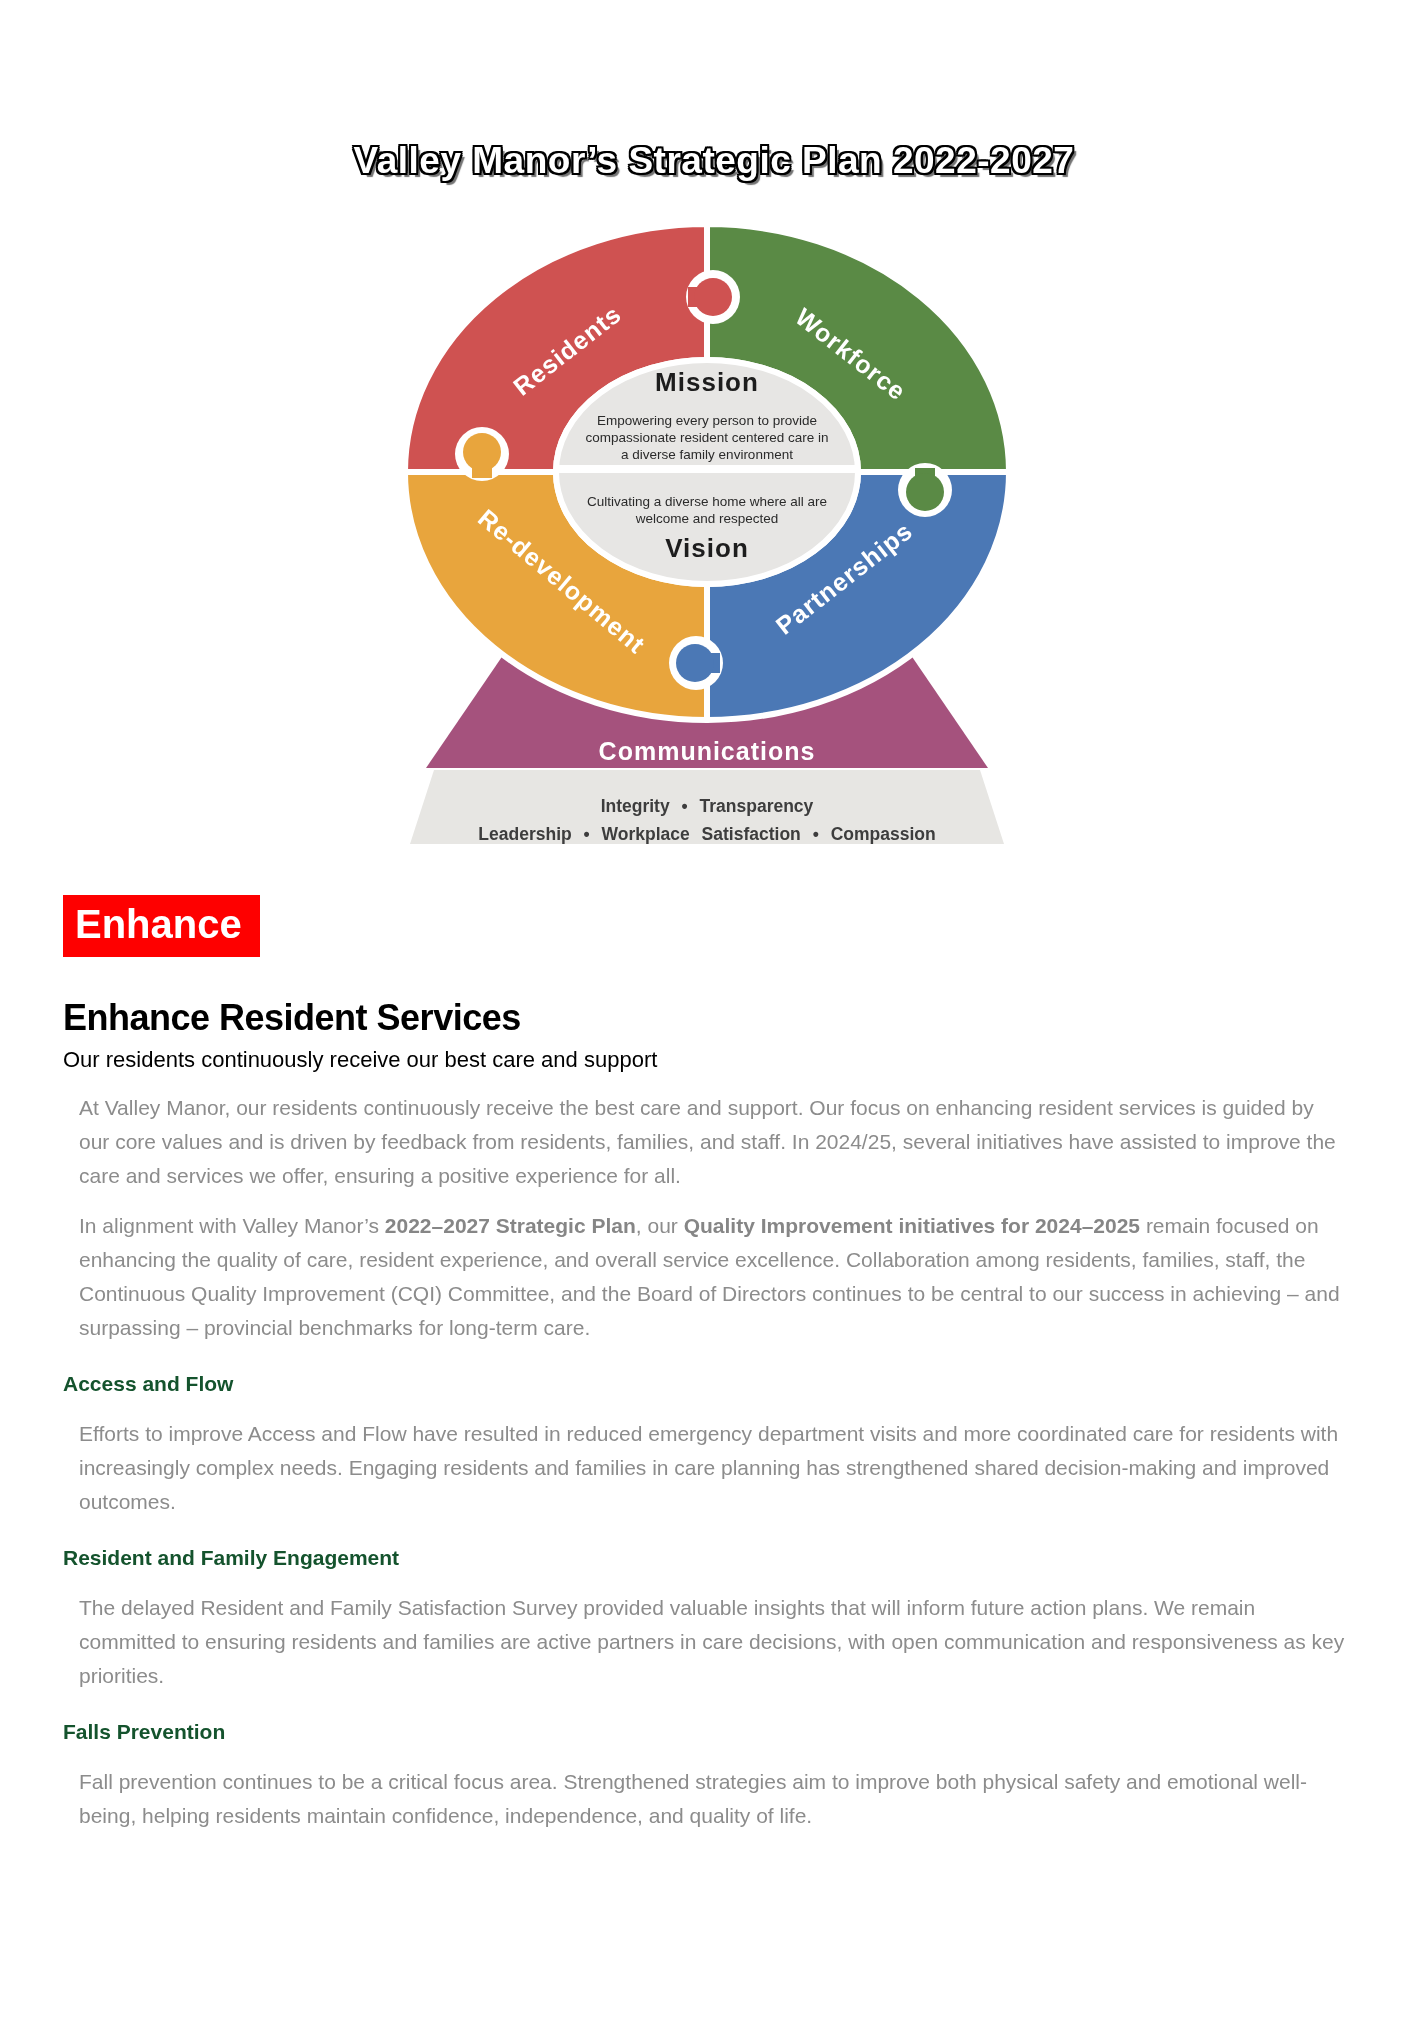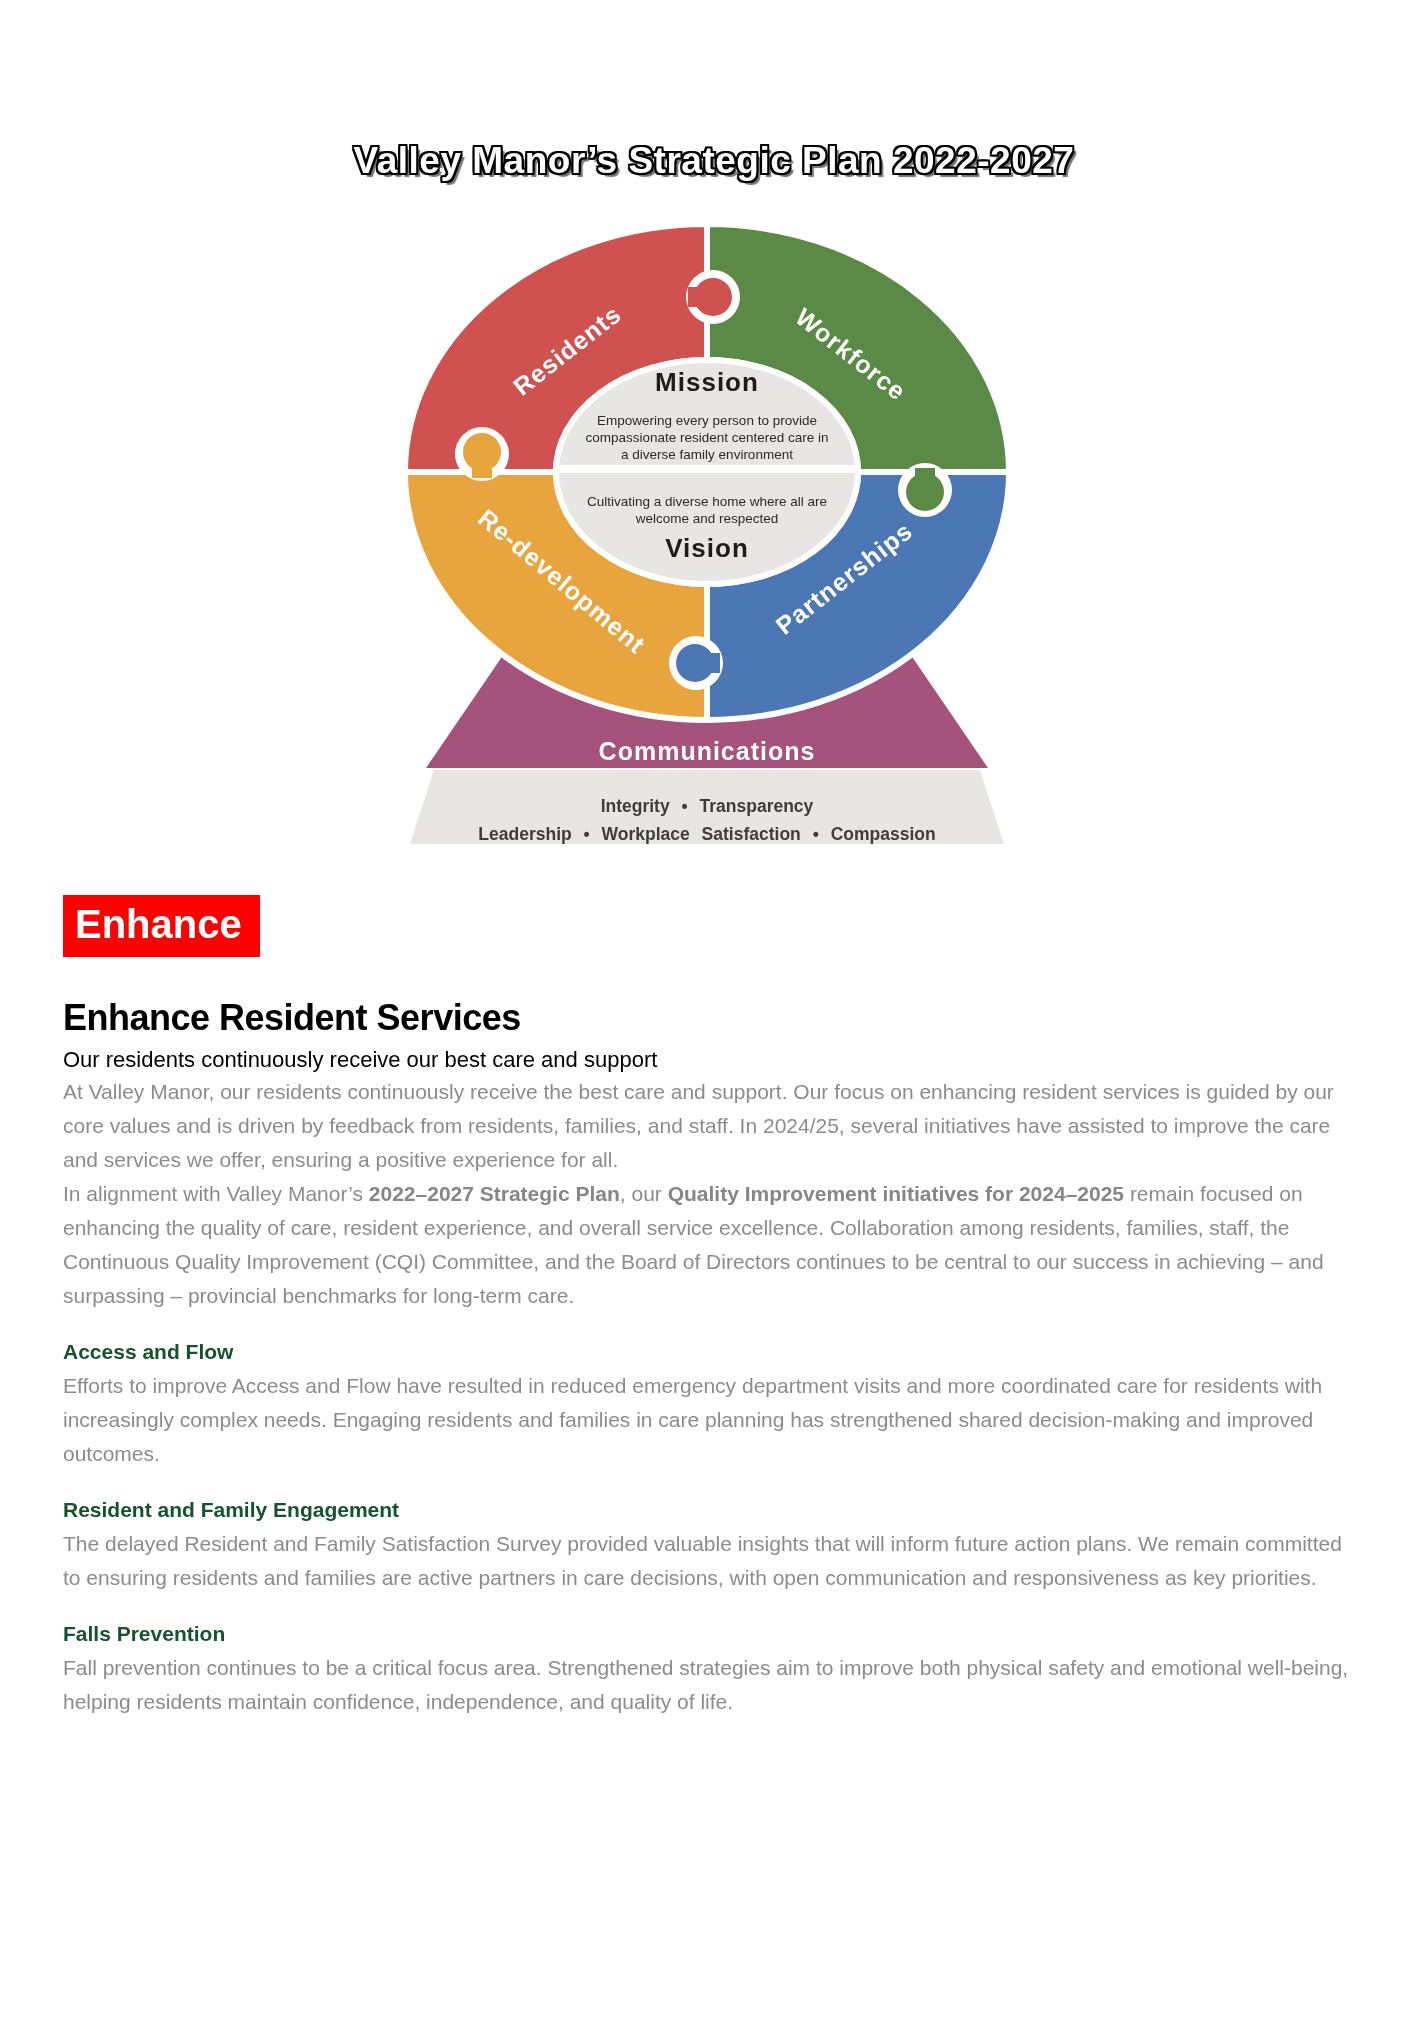--- a/index.html
+++ b/index.html
@@ -29,21 +29,21 @@
   .section-tag{
     display:inline-block;margin:48px 0 0 63px;background:#fe0000;color:#fff;
     font-size:40px;font-weight:bold;line-height:48px;padding:5px 18px 9px 12px;
   }
   .article-heading{
     margin:40px 0 0 63px;font-size:36px;line-height:42px;font-weight:bold;
     color:#000;letter-spacing:-.5px;
   }
   .article-subheading{margin:6px 0 0 63px;font-size:22px;line-height:30px;font-weight:normal;color:#000;}
   .copy{margin:0 63px;width:1302px;font-size:21px;line-height:34px;color:#8c8c8c;}
-  .copy p{margin:0;}
+  .copy p{margin:16px;}
   .intro{margin-top:32px;}
   .alignment{margin-top:44px;}
   .copy strong{font-weight:bold;color:#868686;}
   .copy-section{margin-top:22px;}
   .copy-section h3{margin:0;font-size:21px;line-height:34px;font-weight:bold;color:#14532d;}
 </style>
 </head>
 <body>
 
 <div class="page-title">Valley Manor’s Strategic Plan 2022-2027</div>

